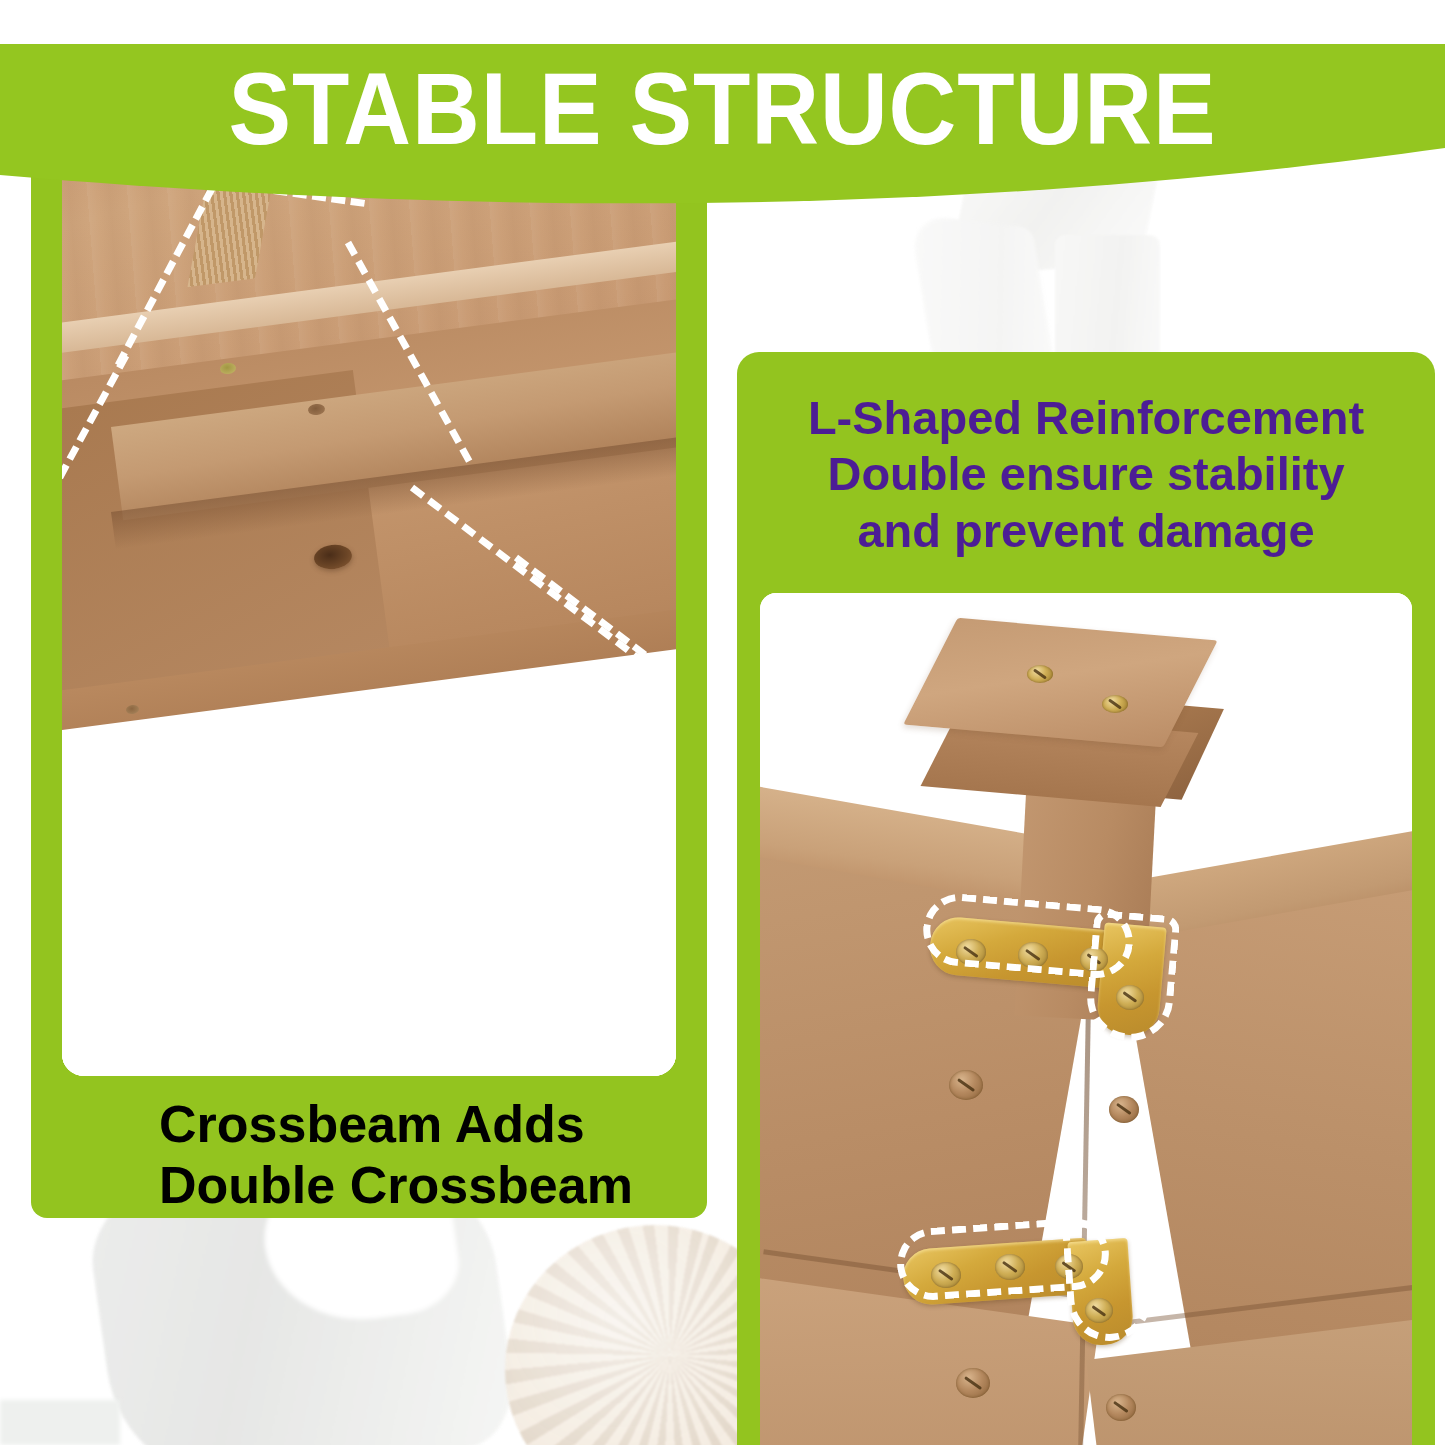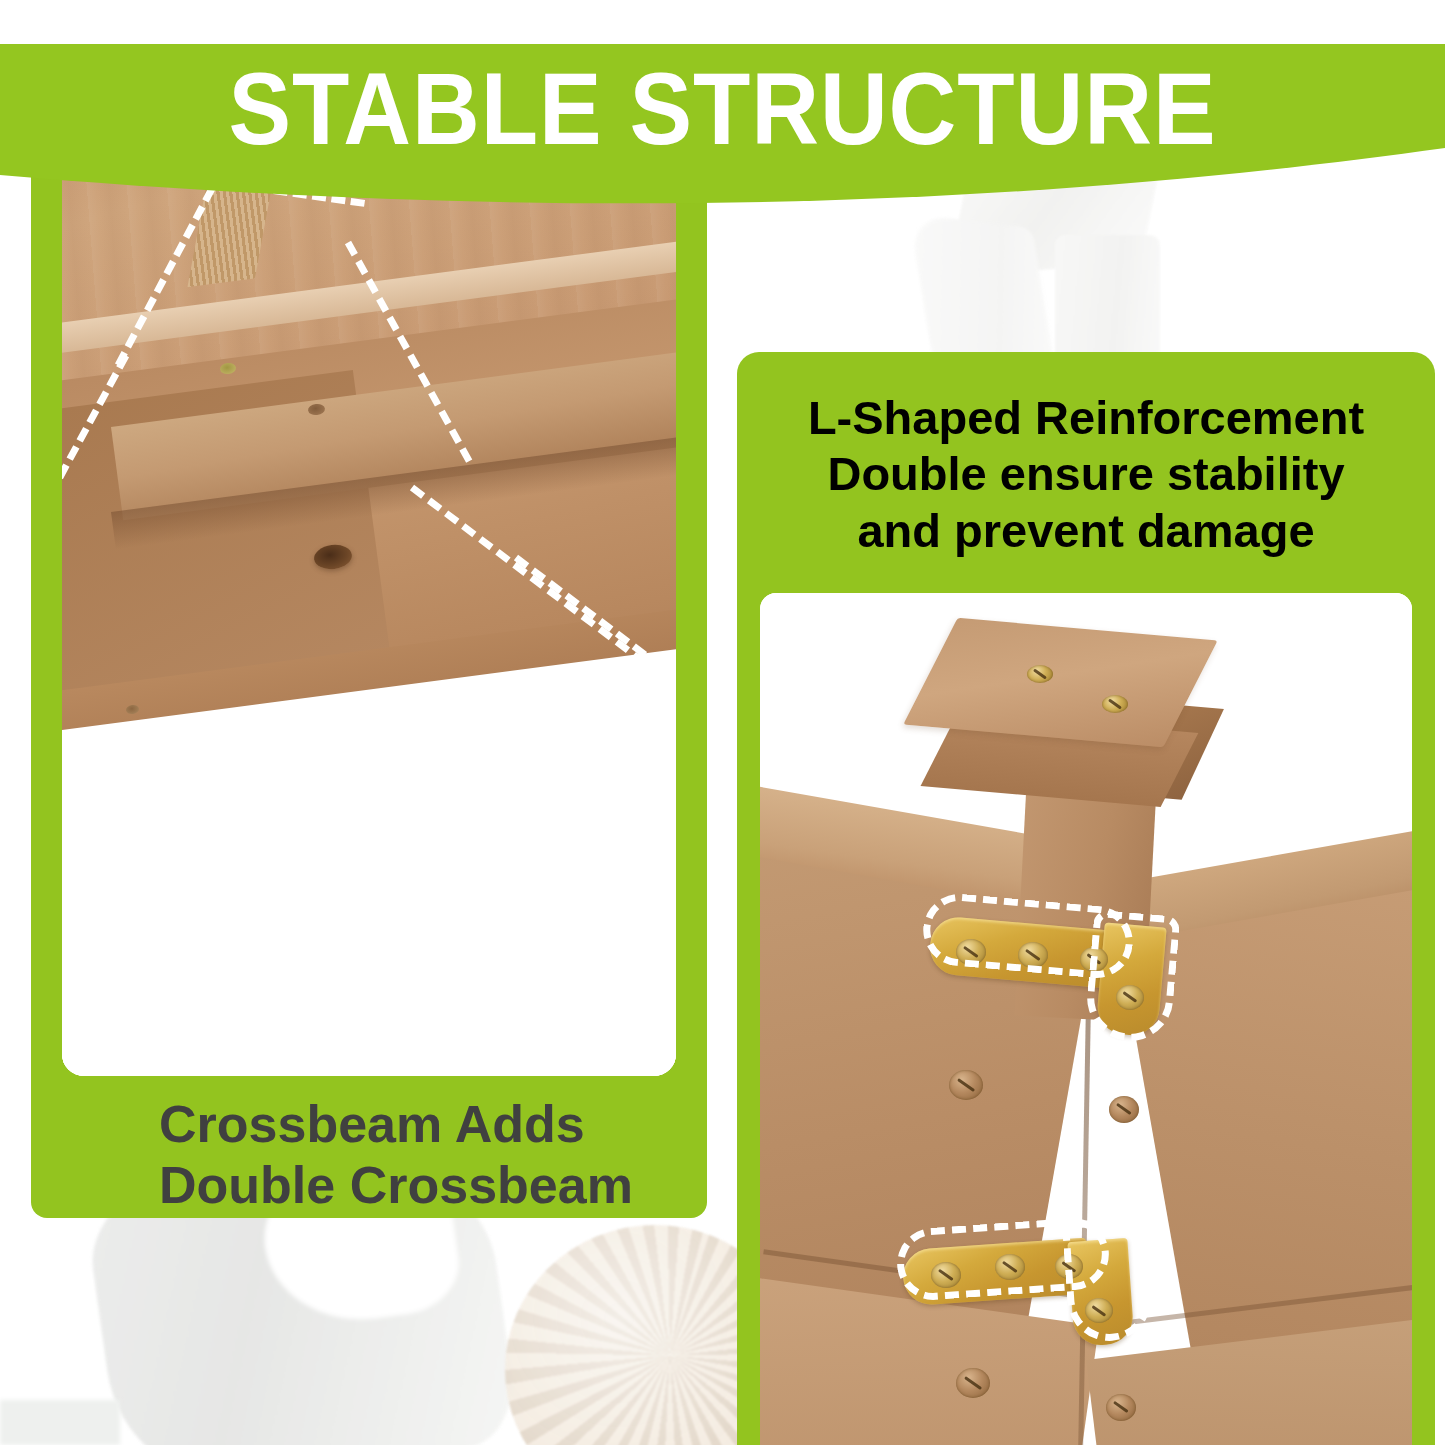--- a/index.html
+++ b/index.html
@@ -110,32 +110,32 @@
     position:absolute; left:31px; top:118px; width:676px; height:1100px;
     background:#93c41f; border-radius:16px; z-index:2;
   }
   .card-left .photo {
     position:absolute; left:31px; top:18px; right:31px; height:940px;
     background:#ffffff; border-radius:4px 4px 22px 22px; overflow:hidden;
   }
   .card-left .caption {
     position:absolute; left:0; right:0; top:976px;
     padding:0 36px 0 128px;
-    color:#404040; font-weight:700; font-size:52px; line-height:1.18;
+    color:#000000; font-weight:700; font-size:52px; line-height:1.18;
     text-align:left;
   }
 
   
   .card-right {
     position:absolute; left:737px; top:352px; width:698px; height:1093px;
     background:#93c41f; border-radius:22px 22px 0 0; z-index:2;
   }
   .card-right .heading {
     position:absolute; left:18px; right:18px; top:38px;
-    color:#000000; font-weight:700; font-size:47px; line-height:1.2;
+    color:#4c1d95; font-weight:700; font-size:47px; line-height:1.2;
     text-align:center;
   }
   .card-right .photo {
     position:absolute; left:23px; top:241px; right:23px; bottom:0;
     background:#ffffff; border-radius:16px 16px 0 0; overflow:hidden;
   }
 
   
   .lp { position:absolute; inset:0; background:#ffffff; }
   .lp .topboard {

